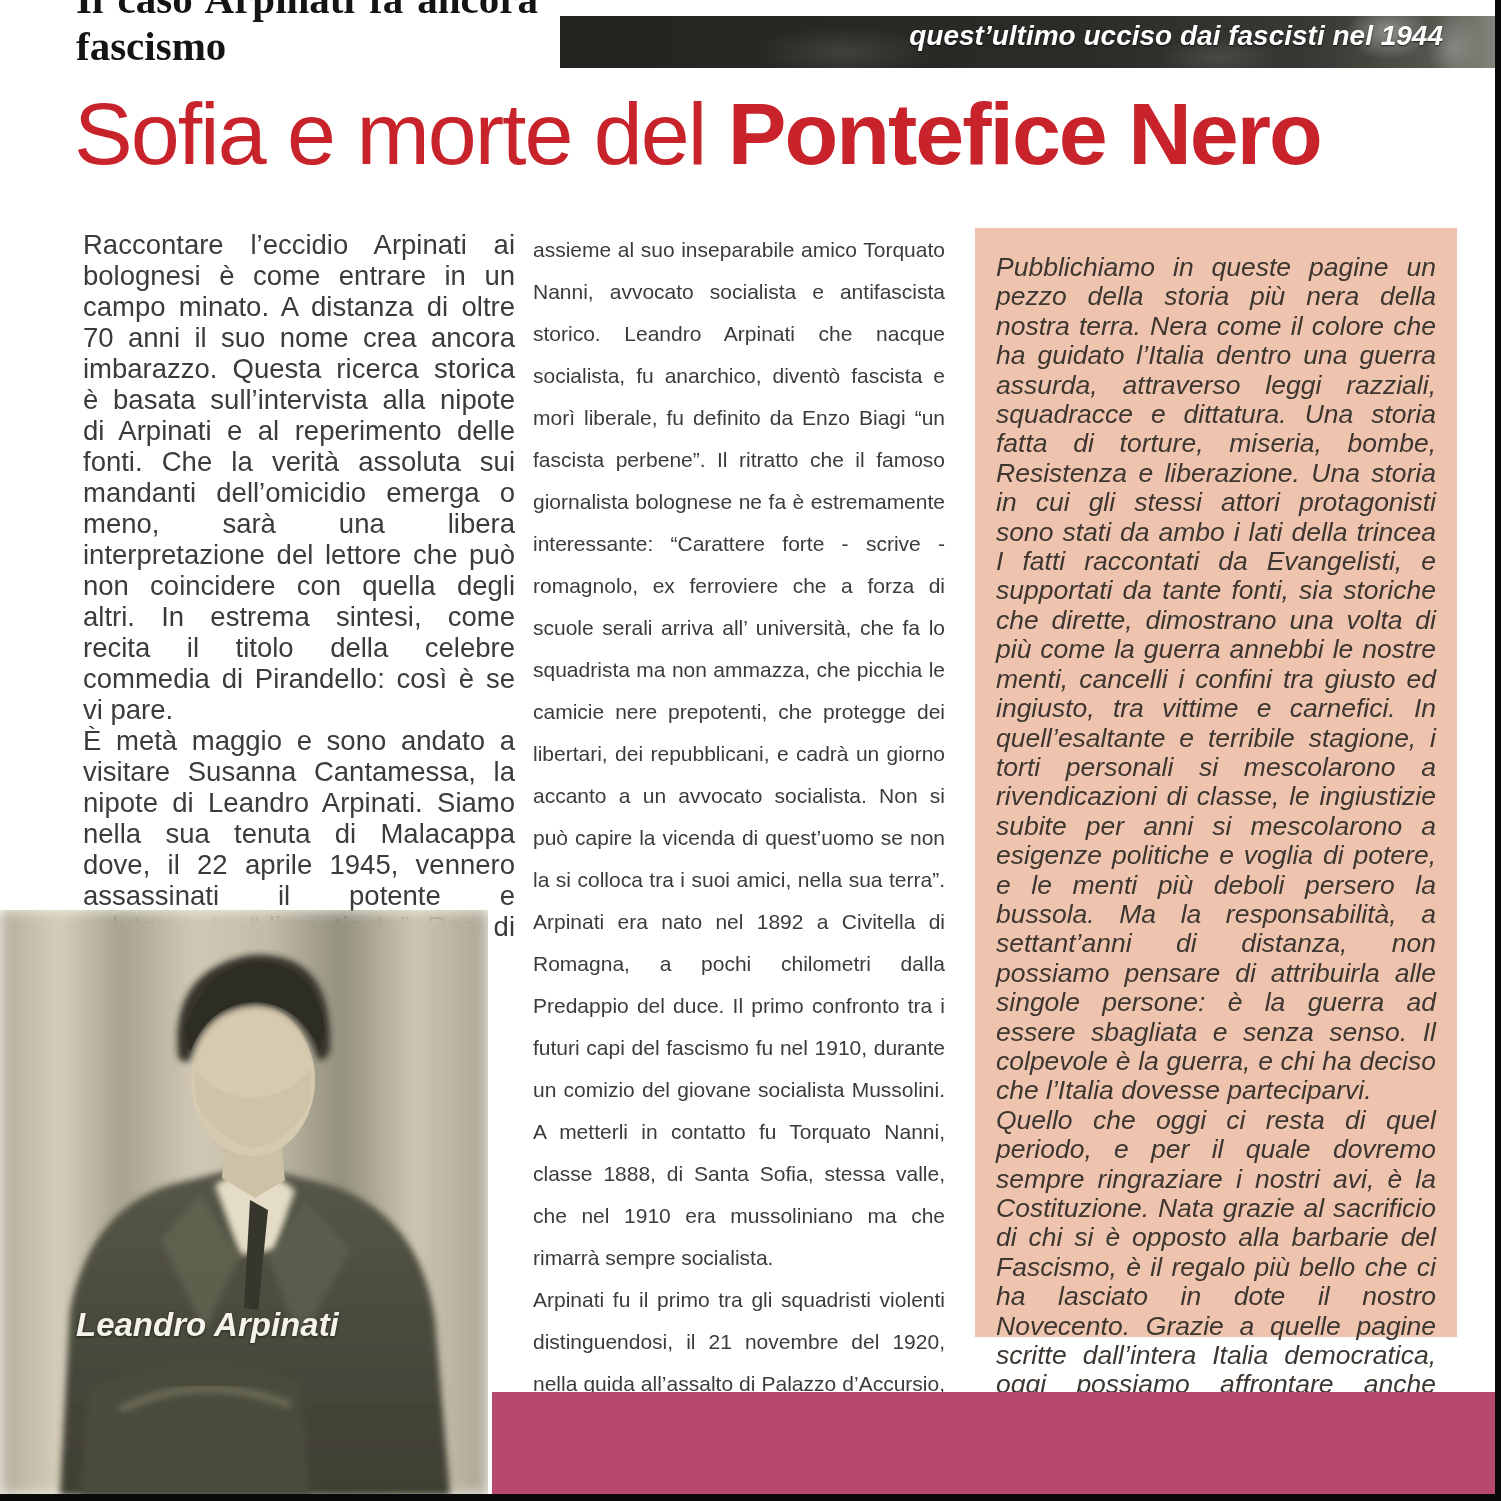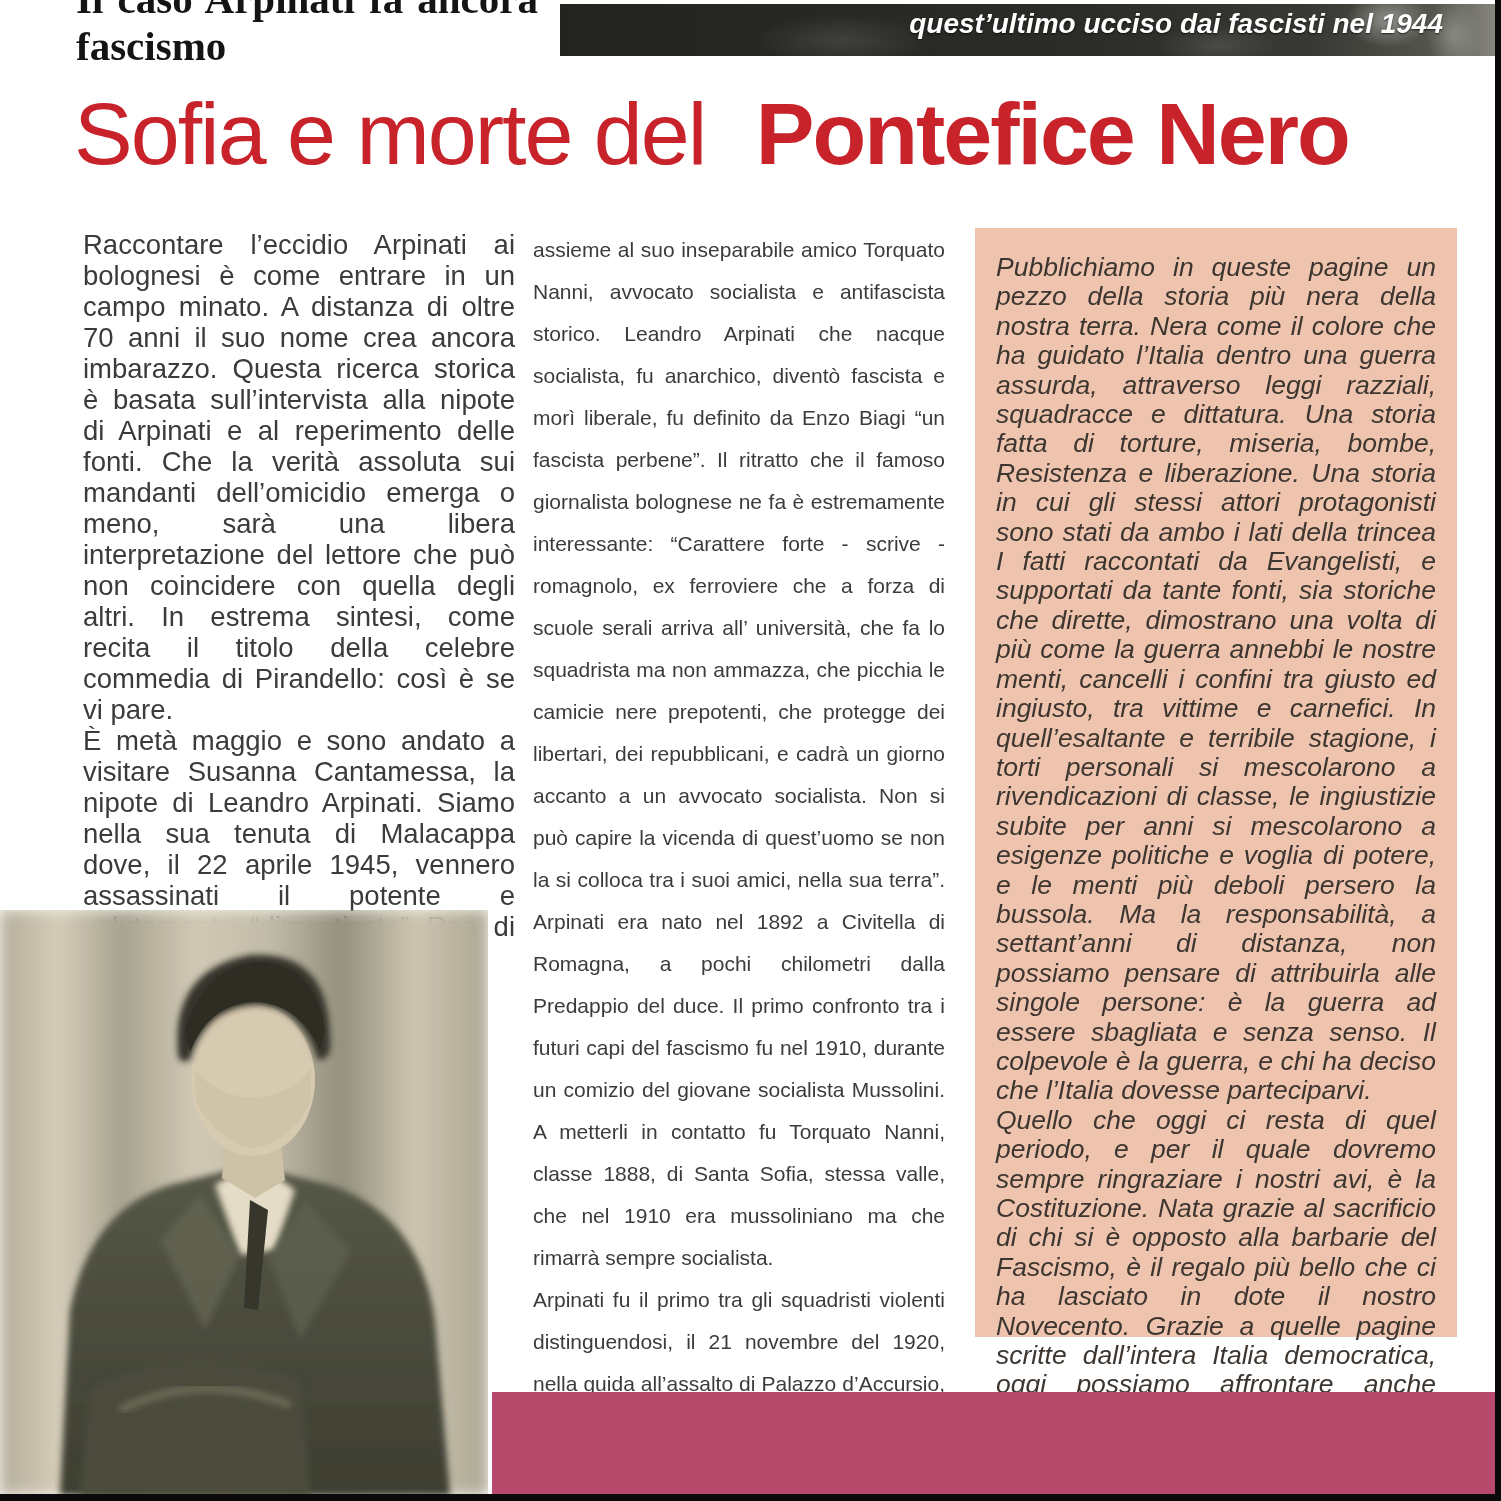--- a/index.html
+++ b/index.html
@@ -12,41 +12,41 @@
   .kicker{
     position:absolute;left:76px;top:-24px;width:462px;
     font-family:"Liberation Serif",serif;font-weight:bold;color:#141414;
     font-size:41px;line-height:47px;
   }
   .kicker-line1{text-align:justify;text-align-last:justify;}
   .kicker-line2{text-align:left;}
 
   
   .top-photo{
-    position:absolute;left:560px;top:4px;width:941px;height:52px;
+    position:absolute;left:560px;top:16px;width:941px;height:52px;
     background:
       radial-gradient(60px 40px at 88% 30%, rgba(200,200,195,.55), rgba(200,200,195,0) 70%),
       radial-gradient(40px 50px at 95% 60%, rgba(170,170,165,.5), rgba(170,170,165,0) 70%),
       radial-gradient(90px 30px at 70% 80%, rgba(90,90,85,.6), rgba(90,90,85,0) 70%),
       radial-gradient(120px 35px at 30% 70%, rgba(70,70,66,.8), rgba(70,70,66,0) 75%),
       linear-gradient(90deg,#23231f 0%,#2b2b27 55%,#383834 80%,#56564f 93%,#8a8a82 100%);
   }
   .top-photo-caption{
     position:absolute;right:58px;top:4px;
     color:#ffffff;font-style:italic;font-weight:bold;font-size:28px;
     text-shadow:0 1px 2px rgba(0,0,0,.7);
   }
 
   
   .title{
     position:absolute;left:74px;top:88px;margin:0;width:1400px;
     color:#c8232b;font-size:88px;line-height:92px;font-weight:normal;
     letter-spacing:-2px;white-space:nowrap;
   }
-  .title .bold{font-weight:bold;margin-left:28px;}
+  .title .bold{font-weight:bold;}
 
   
   .col{position:absolute;top:229px;font-size:27.5px;line-height:31px;text-align:justify;}
   .col p{margin:0;}
   .col p.cont{text-align-last:justify;}
   .col1{left:83px;width:432px;}
   .col2{left:533px;width:412px;font-size:21px;line-height:42px;}
 
   
   .note-box{
@@ -146,20 +146,21 @@
       <path d="M185 120 Q205 55 260 52 Q315 55 325 120 L320 140 Q298 92 253 92 Q208 95 190 142 Z" fill="#191b15"></path>
 
       <path d="M200 285 L240 345 L205 420 L160 330 Z" fill="#565a49" opacity="0.8" filter="url(#soft2)"></path>
       <path d="M305 290 L268 348 L300 430 L352 340 Z" fill="#505444" opacity="0.8" filter="url(#soft2)"></path>
 
       <path d="M90 480 Q180 430 300 470 L310 585 L80 585 Z" fill="#3a3e31" filter="url(#soft2)"></path>
       <path d="M120 500 Q200 460 290 495" stroke="#6c7059" stroke-width="8" fill="none" opacity="0.7" filter="url(#soft2)"></path>
 
       <rect x="0" y="0" width="488" height="585" fill="#c8b892" opacity="0.12"></rect>
     </svg>
+    <div class="photo-caption">Leandro Arpinati</div>
   </div>
 
   <div class="bottom-bar"></div>
 
   <div class="right-edge"></div>
   <div class="bottom-edge"></div>
 
 </div>
 
 </body></html>

